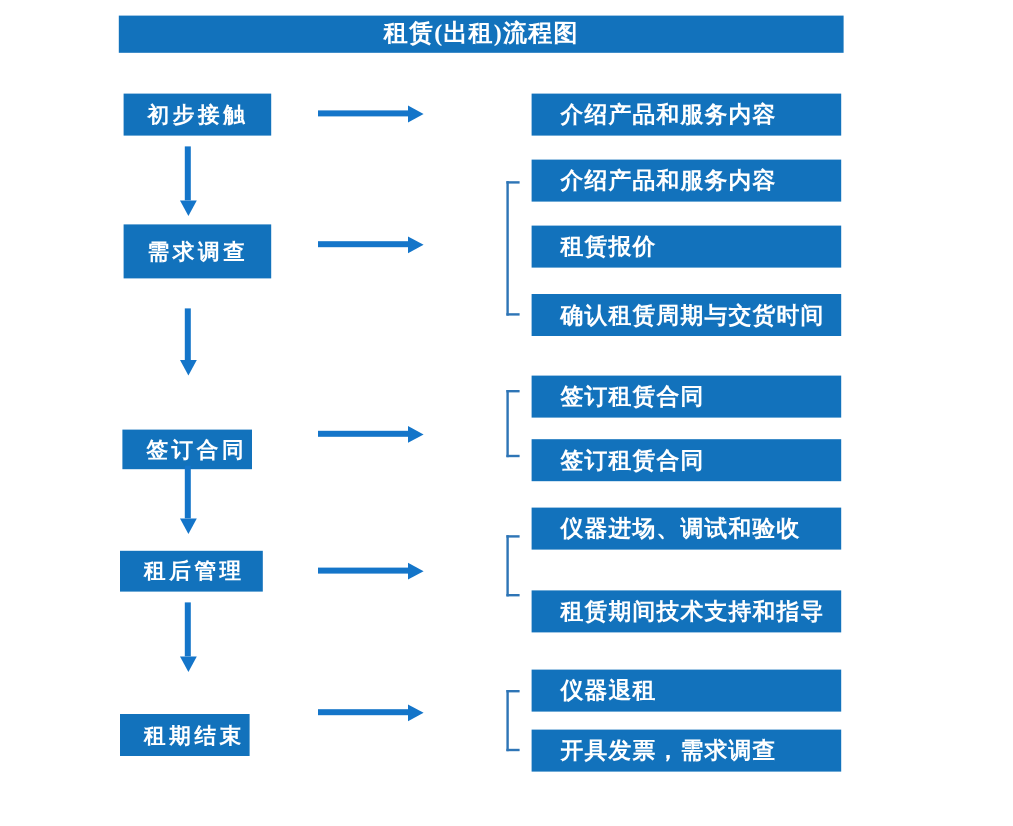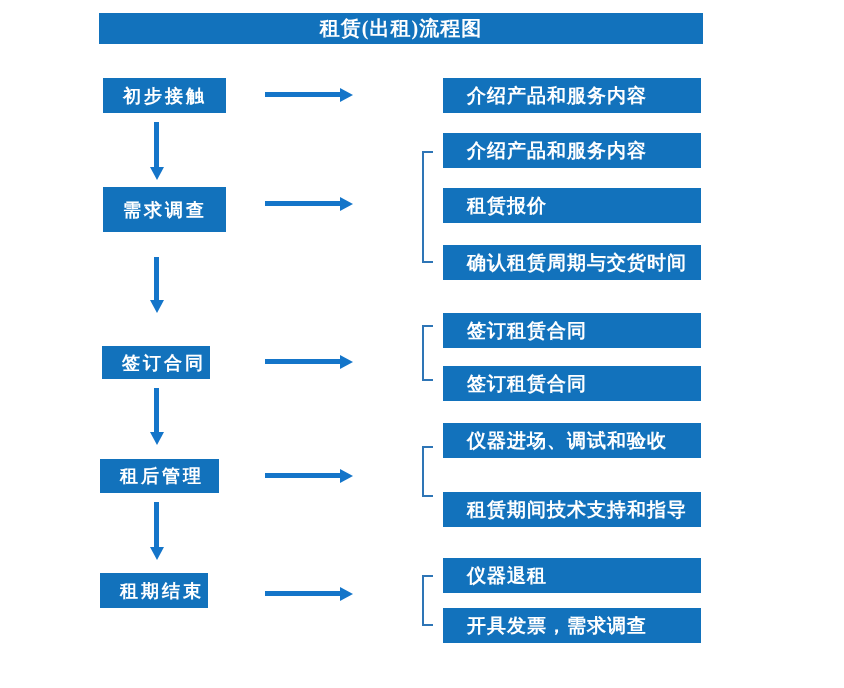--- a/index.html
+++ b/index.html
@@ -85,23 +85,23 @@
 </style>
 </head>
 <body>
 
 <div class="canvas">
 
   <div class="title-bar">租赁(出租)流程图</div>
 
   <div class="box step-box" style="left:103px;top:78px;width:123px;height:35px">初步接触</div>
   <div class="box step-box" style="left:103px;top:187px;width:123px;height:45px">需求调查</div>
-  <div class="box step-box" style="left:102px;top:346px;width:108px;height:33px">签订合同</div>
+  <div class="box step-box" style="left:102px;top:358px;width:108px;height:33px">签订合同</div>
   <div class="box step-box" style="left:100px;top:459px;width:119px;height:34px">租后管理</div>
-  <div class="box step-box" style="left:100px;top:573px;width:108px;height:35px">租期结束</div>
+  <div class="box step-box" style="left:100px;top:595px;width:108px;height:35px">租期结束</div>
 
   <div class="v-arrow" style="top:122px;height:58px">
     <div class="shaft" style="height:45px"></div>
     <div class="head"></div>
   </div>
   <div class="v-arrow" style="top:257px;height:56px">
     <div class="shaft" style="height:43px"></div>
     <div class="head"></div>
   </div>
   <div class="v-arrow" style="top:388px;height:57px">

